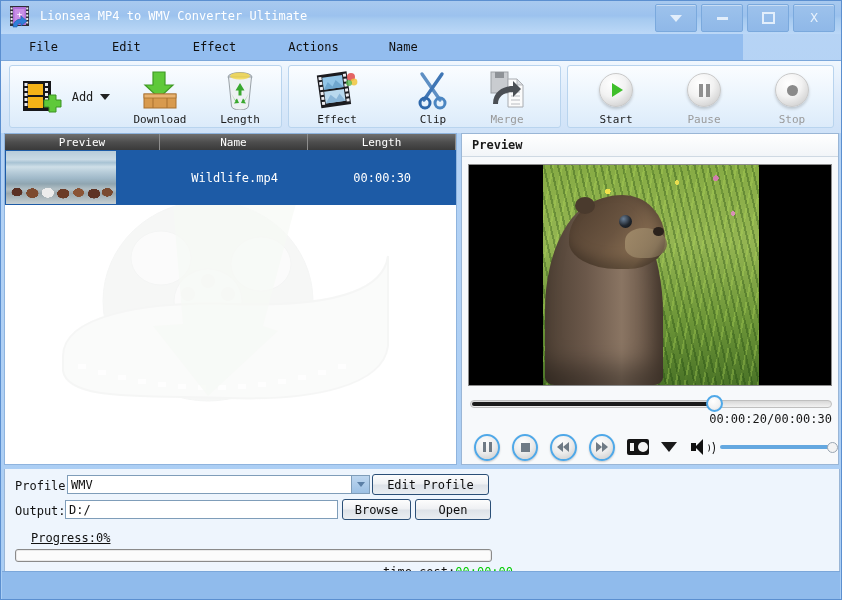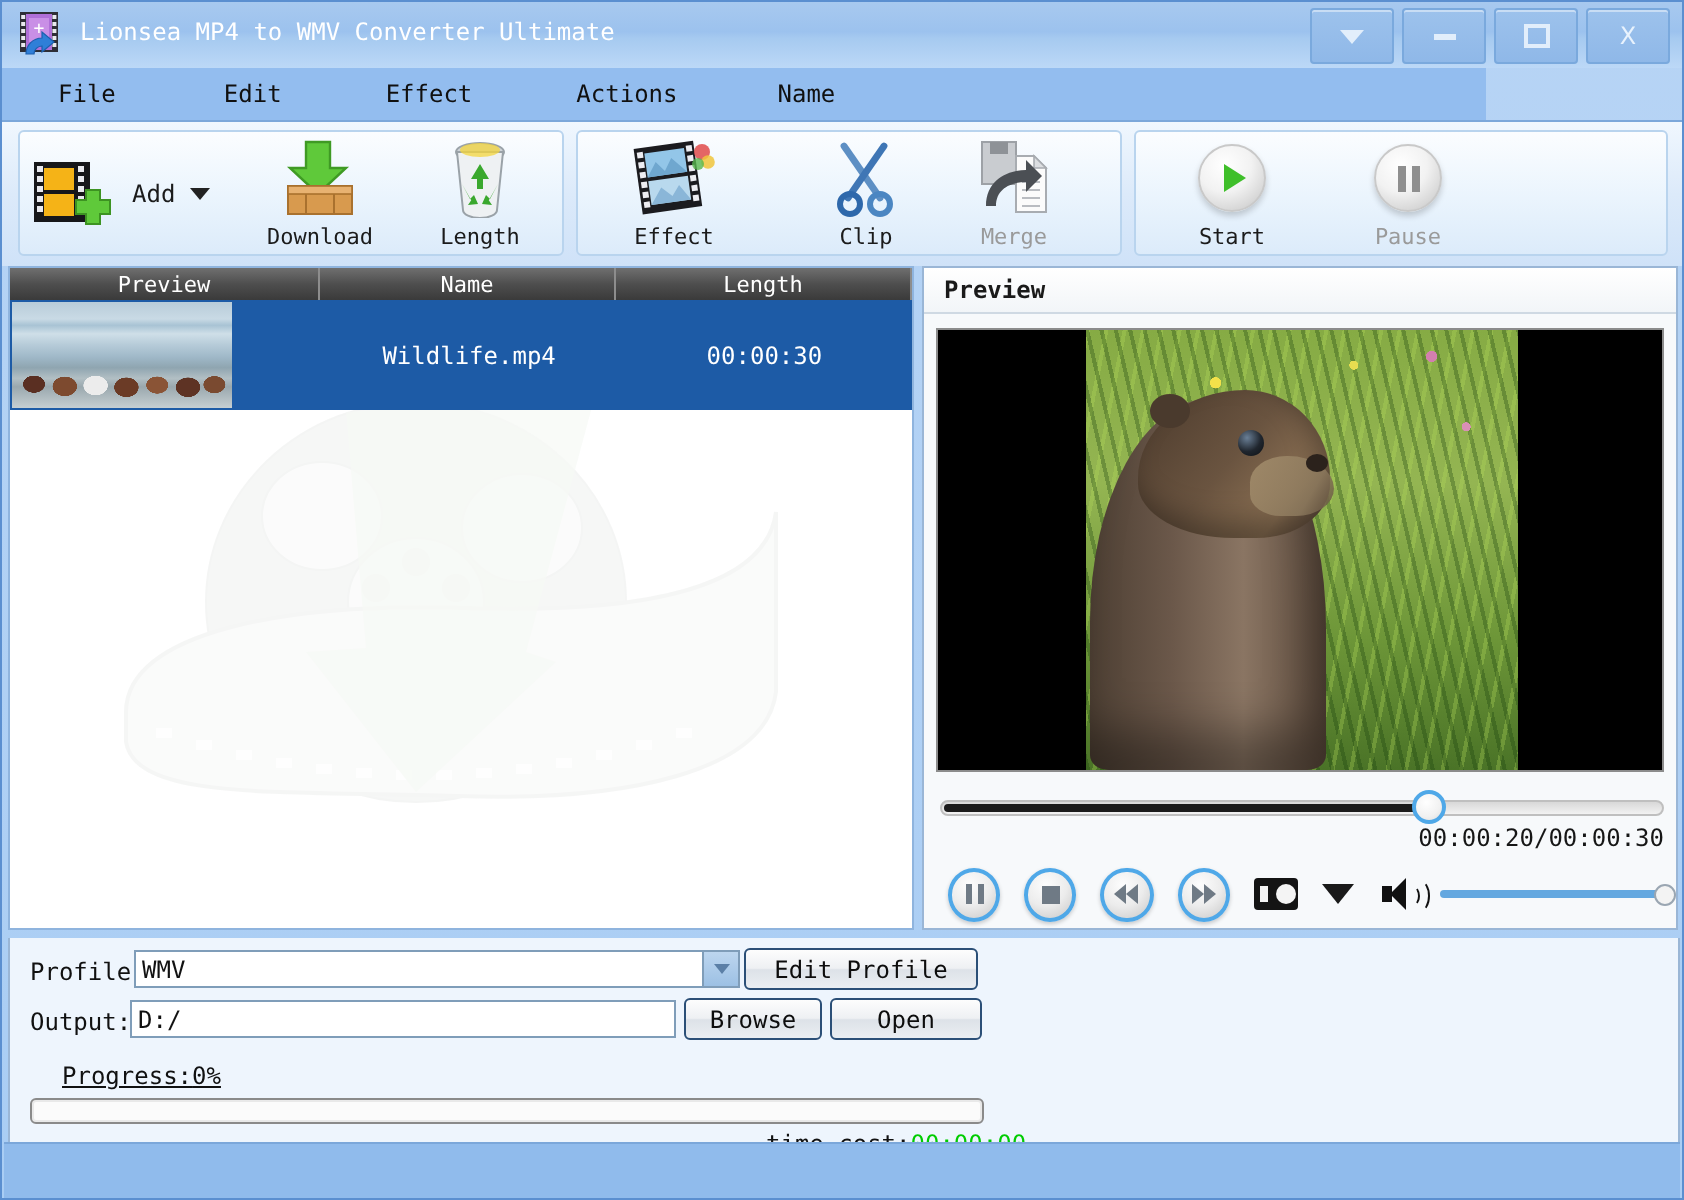--- a/index.html
+++ b/index.html
@@ -103,21 +103,21 @@
     box-sizing: border-box;
   }
   #tg1 { left: 8px; width: 273px; }
   #tg2 { left: 287px; width: 273px; }
   #tg3 { left: 566px; width: 267px; }
 
   .tbtn {
     position: absolute; top: 2px;
     width: 76px; height: 59px;
     display: flex; flex-direction: column;
-    align-items: center; justify-content: flex-start;
+    align-items: center; justify-content: center;
   }
   .tbtn .lbl {
     font-size: 11px; color: #1b1b1b;
     margin-top: 2px;
     font-family: "DejaVu Sans Mono", monospace;
     white-space: nowrap;
   }
   .tbtn .lbl.dim { color: #9a9a9a; }
   .ticon { height: 42px; display:flex; align-items:center; justify-content:center; }
 
@@ -720,20 +720,28 @@
       <div class="tbtn" id="b-pause">
         <span class="ticon">
           <span class="circ-btn">
               <span class="pause-bars">
                 <i></i>
                 <i></i>
               </span>
             </span>
         </span>
         <span class="lbl dim">Pause</span>
+      </div>
+      <div class="tbtn" id="b-stop">
+        <span class="ticon">
+          <span class="circ-btn">
+              <span class="stop-dot"></span>
+            </span>
+        </span>
+        <span class="lbl dim">Stop</span>
       </div>
     </div>
   </div>
 
   <div class="filelist">
     <svg class="watermark" viewBox="0 0 400 260">
       <g fill="#e3e6e4" stroke="#dcdfdd">
         <ellipse cx="175" cy="105" rx="105" ry="100"></ellipse>
         <ellipse cx="175" cy="105" rx="34" ry="32" fill="#f3f4f3"></ellipse>
         <ellipse cx="128" cy="62" rx="30" ry="27" fill="#f4f5f4"></ellipse>

